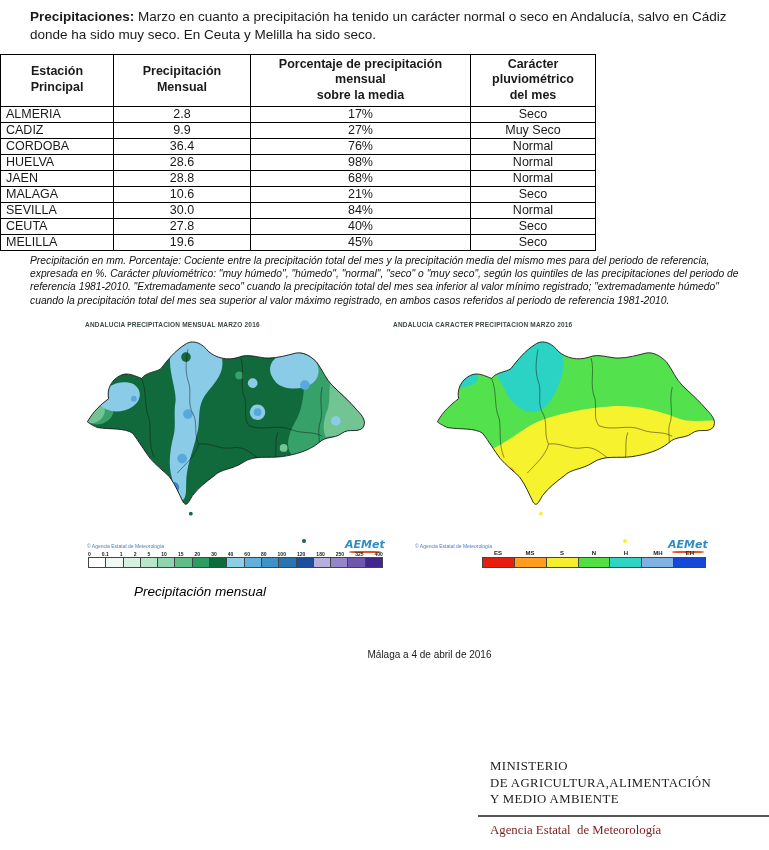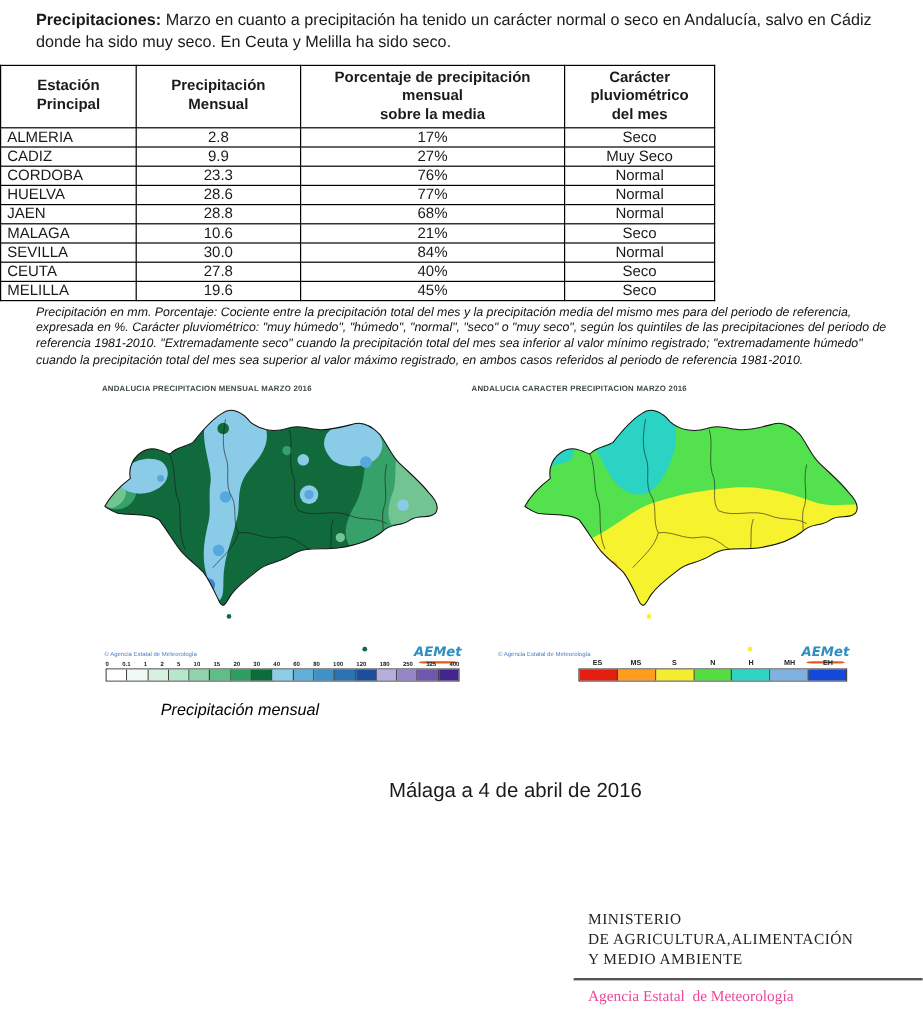--- a/index.html
+++ b/index.html
@@ -48,27 +48,27 @@
   .legend-right .scalebar-wrap{left:97px;width:224px;}
   .ticks{display:flex;justify-content:space-between;font-size:5px;font-weight:bold;color:#222;height:7px;align-items:flex-end;}
   .clabels{display:flex;font-size:6px;font-weight:bold;color:#222;height:7px;}
   .clabels span{flex:1;text-align:center;}
   .scalebar{display:flex;height:9px;border:0.5px solid #444;}
   .scalebar span{flex:1;border-right:0.5px solid #444;}
   .scalebar span:last-child{border-right:none;}
   .map-caption{text-align:center;font-size:13.5px;font-style:italic;margin-top:12px;color:#000;}
 
   
-  .dateline{margin-top:50px;text-align:center;padding-left:90px;font-size:17px;}
+  .dateline{margin-top:50px;text-align:center;padding-left:90px;font-size:10px;}
 
   
   .footer{position:absolute;left:478px;right:0;top:750px;font-family:"Liberation Serif",serif;}
   .ministry{padding-left:12px;font-size:12.8px;line-height:1.3;letter-spacing:.4px;color:#222;}
   .footer-rule{border:none;border-top:2px solid #555;margin:7px 0 6px 0;}
-  .agency{padding-left:12px;font-size:12.8px;color:#ec4899;white-space:pre;}
+  .agency{padding-left:12px;font-size:12.8px;color:#7f1d1d;white-space:pre;}
 </style>
 </head>
 <body>
 
 <div class="page">
 
   <p class="intro"><b>Precipitaciones:</b><span> Marzo en cuanto a precipitación ha tenido un carácter normal o seco en Andalucía, salvo en Cádiz donde ha sido muy seco. En Ceuta y Melilla ha sido seco.</span></p>
 
   <table class="precip">
     <colgroup>
@@ -97,28 +97,28 @@
           <td>Seco</td>
         </tr>
       <tr>
           <td class="st">CADIZ</td>
           <td>9.9</td>
           <td>27%</td>
           <td>Muy Seco</td>
         </tr>
       <tr>
           <td class="st">CORDOBA</td>
-          <td>23.3</td>
+          <td>36.4</td>
           <td>76%</td>
           <td>Normal</td>
         </tr>
       <tr>
           <td class="st">HUELVA</td>
           <td>28.6</td>
-          <td>77%</td>
+          <td>98%</td>
           <td>Normal</td>
         </tr>
       <tr>
           <td class="st">JAEN</td>
           <td>28.8</td>
           <td>68%</td>
           <td>Normal</td>
         </tr>
       <tr>
           <td class="st">MALAGA</td>

